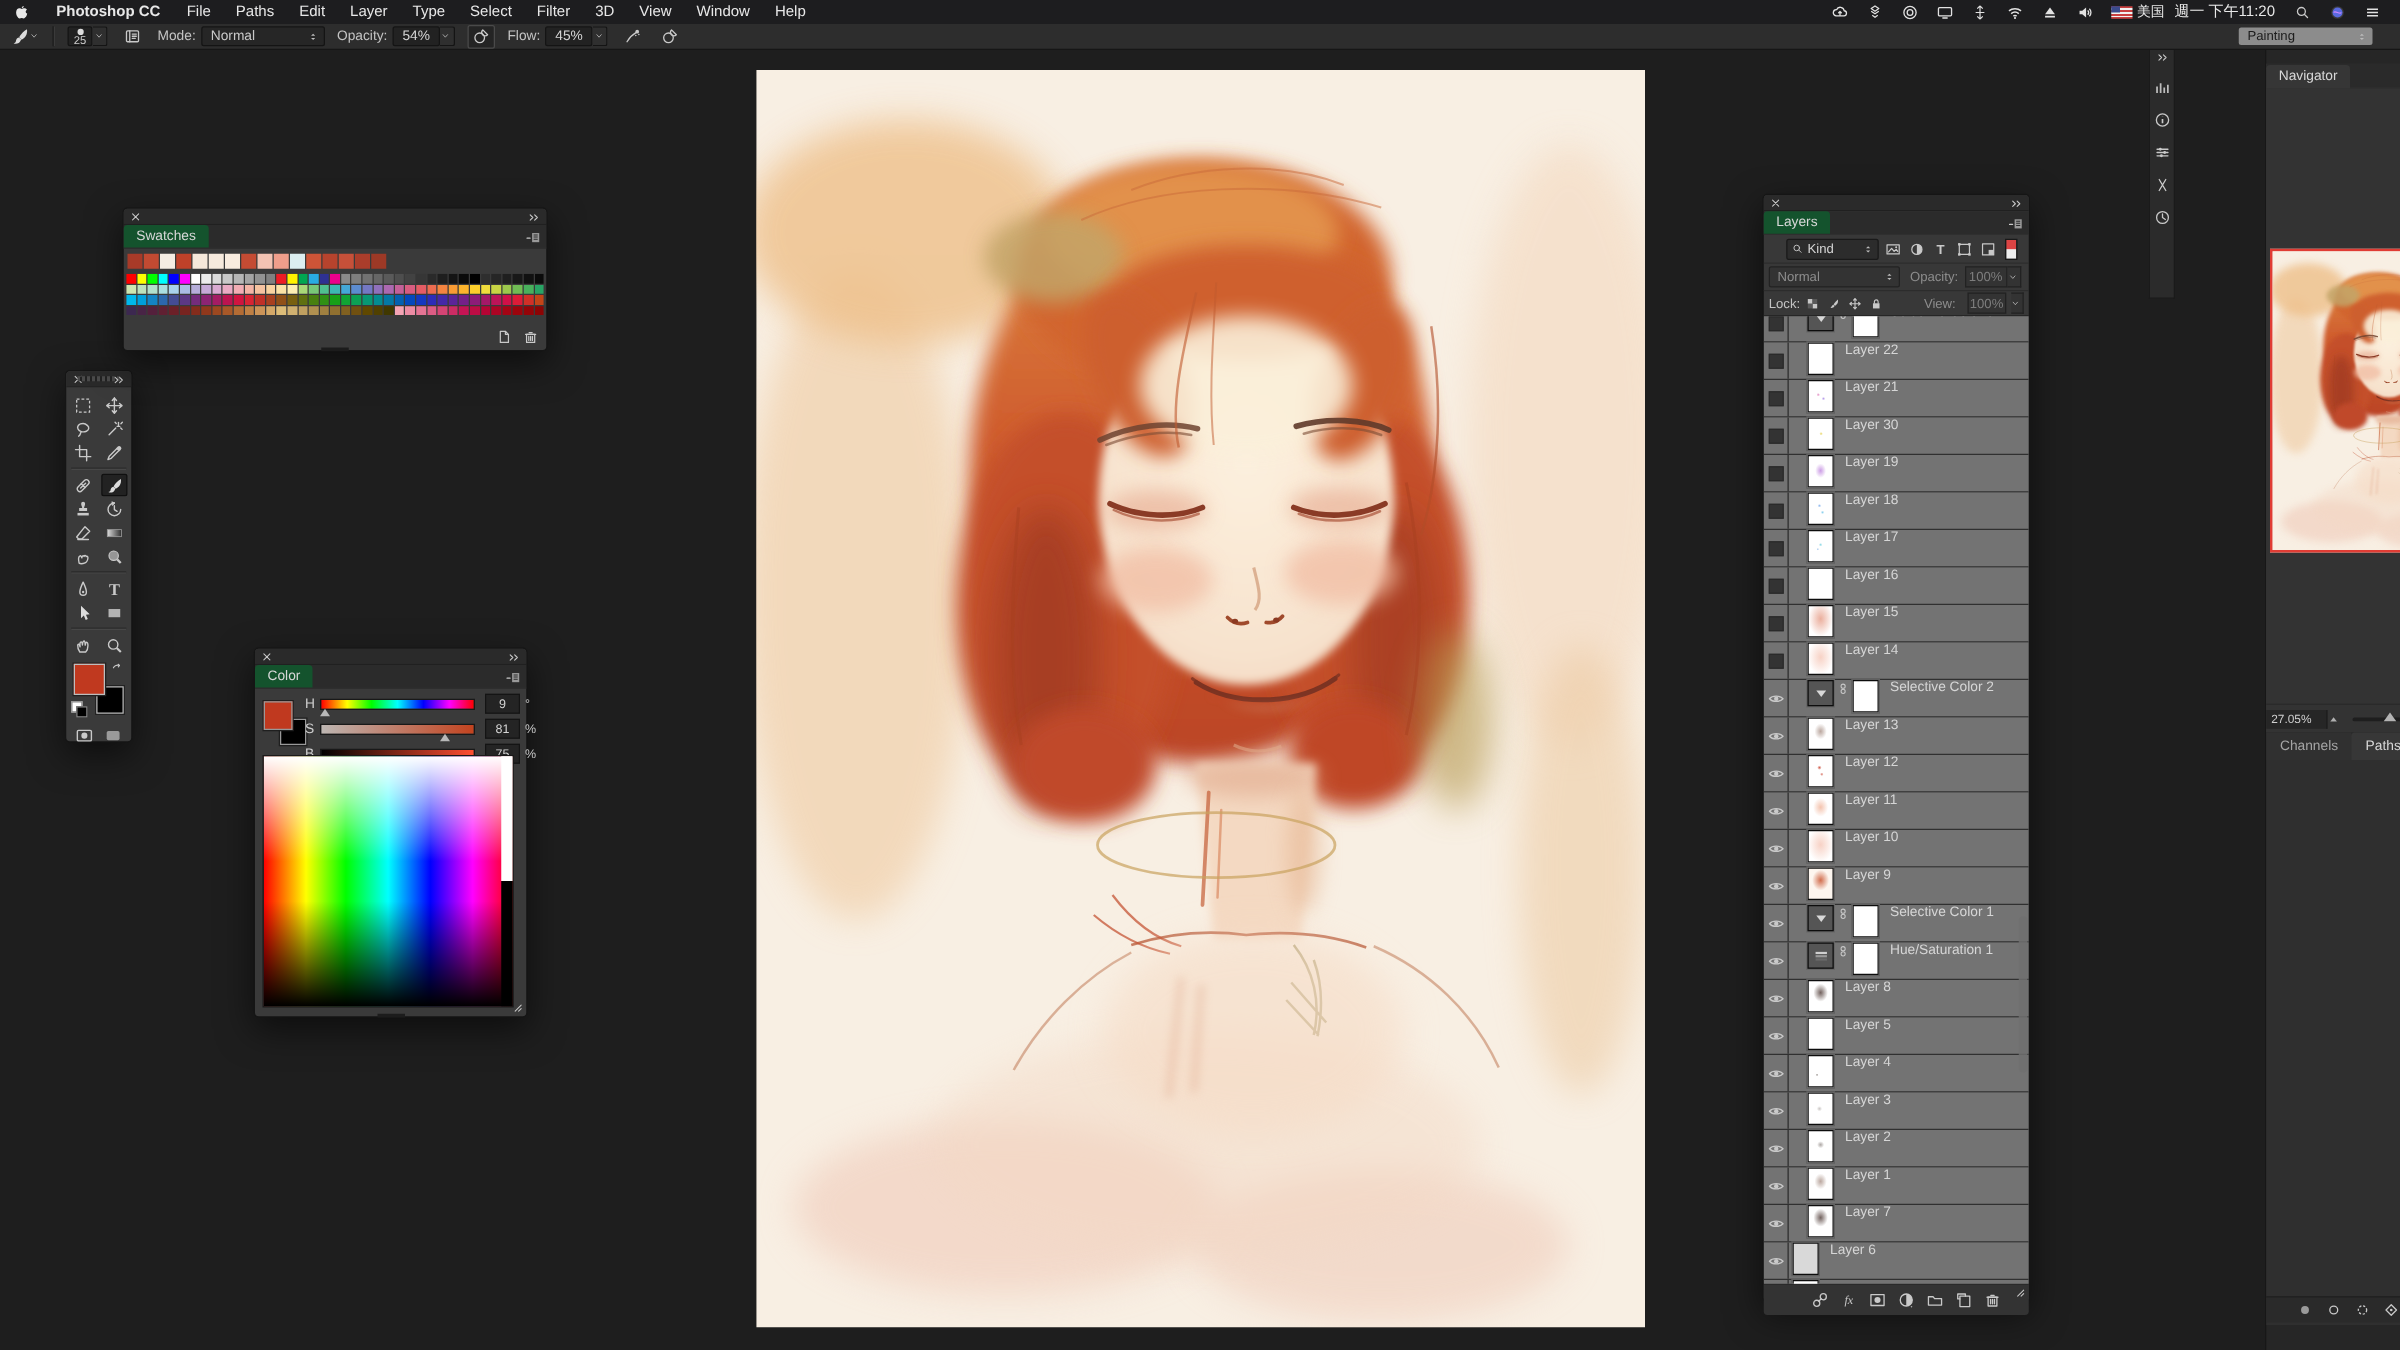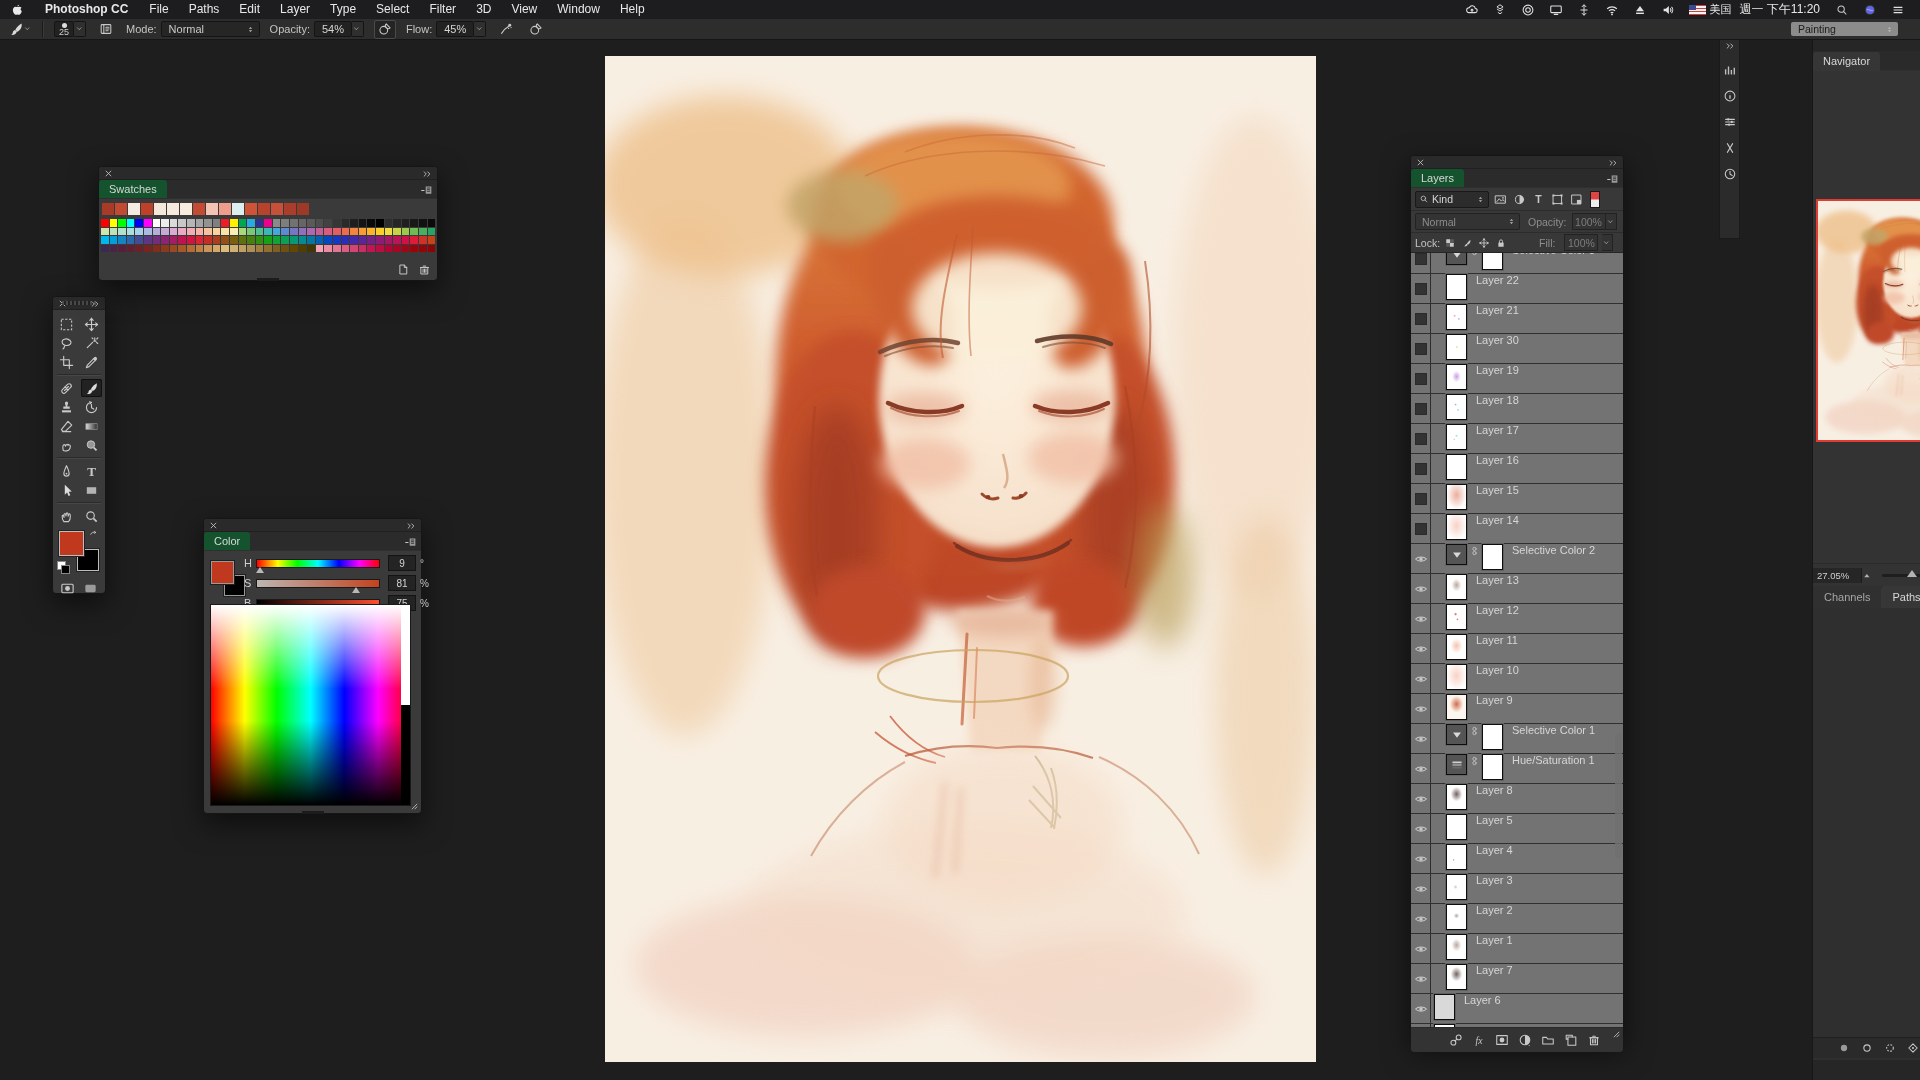--- a/index.html
+++ b/index.html
@@ -86,21 +86,21 @@
   .cp-unit{margin-left:4px;font-size:10px;color:#c4c4c4;}
   #cp-spectrum{position:absolute;left:6px;top:85px;width:199px;height:200px;border:1px solid #191919;
     background:linear-gradient(to bottom,#fff 0%,rgba(255,255,255,0) 42%,rgba(0,0,0,0) 58%,#000 100%),
     linear-gradient(to right,#f00 0%,#ff0 17%,#0f0 33%,#0ff 50%,#00f 67%,#f0f 84%,#f00 100%);}
   #cp-bw{position:absolute;right:0;top:0;width:9px;height:100%;
     background:linear-gradient(#fff 0 50%,#000 50% 100%);}
   
   #layers{left:1410px;top:155px;width:212px;height:885px;background:#383838;}
   #ly-filter{height:22px;display:flex;align-items:center;padding:0 4px;border-bottom:1px solid #2c2c2c;gap:5px;}
   #kind-box{width:66px;height:15px;background:#2c2c2c;border:1px solid #191919;border-radius:2px;
-    display:flex;align-items:center;font-size:10.5px;padding:0 3px;gap:3px;justify-content:space-between;}
+    display:flex;align-items:center;font-size:10.5px;padding:0 3px;gap:3px;justify-content:space-between;margin-left:14px;}
   #ly-blend{height:21px;display:flex;align-items:center;padding:0 4px;border-bottom:1px solid #2c2c2c;}
   #blend-select{width:94px;height:15px;background:#333;border:1px solid #222;border-radius:2px;color:#8d8d8d;
     font-size:10.5px;display:flex;align-items:center;justify-content:space-between;padding:0 3px 0 6px;}
   .dimlabel{color:#8d8d8d;font-size:10.5px;}
   .dimbox{width:32px;height:15px;background:#333;border:1px solid #222;color:#7d7d7d;font-size:10.5px;
     display:flex;align-items:center;justify-content:center;margin-left:5px;}
   .dimcaret{width:10px;height:15px;background:#333;border:1px solid #222;border-left:none;display:flex;align-items:center;justify-content:center;}
   #ly-lock{height:19px;display:flex;align-items:center;padding:0 4px;border-bottom:1px solid #262626;gap:4px;}
   #ly-list{position:relative;height:774px;overflow:hidden;background:#383838;}
   #ly-rows{position:absolute;left:0;top:-9px;width:100%;}
@@ -1266,21 +1266,21 @@
             <path d="M7.5 9 C6.2 9.6 5.8 11 4.5 12.5 C6.5 12.8 8.5 11.8 8.8 10.4 Z" fill="#c9c9c9"></path>
           </svg>
           <svg class="ic" viewBox="0 0 16 16" width="12" height="12">
             <path d="M8 2.5 V13.5 M2.5 8 H13.5 M8 2.5 L6.5 4.2 M8 2.5 L9.5 4.2 M8 13.5 L6.5 11.8 M8 13.5 L9.5 11.8 M2.5 8 L4.2 6.5 M2.5 8 L4.2 9.5 M13.5 8 L11.8 6.5 M13.5 8 L11.8 9.5" stroke="#c9c9c9" fill="none" stroke-width="1.2" stroke-linecap="round" stroke-linejoin="round"></path>
           </svg>
           <svg class="ic" viewBox="0 0 16 16" width="12" height="12">
             <rect x="4.5" y="7.5" width="7" height="5.5" fill="#c9c9c9"></rect>
             <path d="M6 7.5 V5.8 a2 2 0 0 1 4 0 V7.5" stroke="#c9c9c9" fill="none" stroke-width="1.2" stroke-linecap="round" stroke-linejoin="round"></path>
           </svg>
         </span>
-      <span class="dimlabel" style="margin-left:28px;">Fill:</span>
+      <span class="dimlabel" style="margin-left:28px;">View:</span>
       <span class="dimbox">100%</span>
       <span class="dimcaret ic" id="lyfill-caret">
           <svg viewBox="0 0 16 16" width="8" height="8">
             <path d="M3 5.5 l3.5 4 3.5 -4" stroke="#c9c9c9" fill="none" stroke-width="1.2" stroke-linecap="round" stroke-linejoin="round"></path>
           </svg>
         </span>
     </div>
     <div id="ly-list">
       <div id="ly-rows">
           <div class="lrow">

